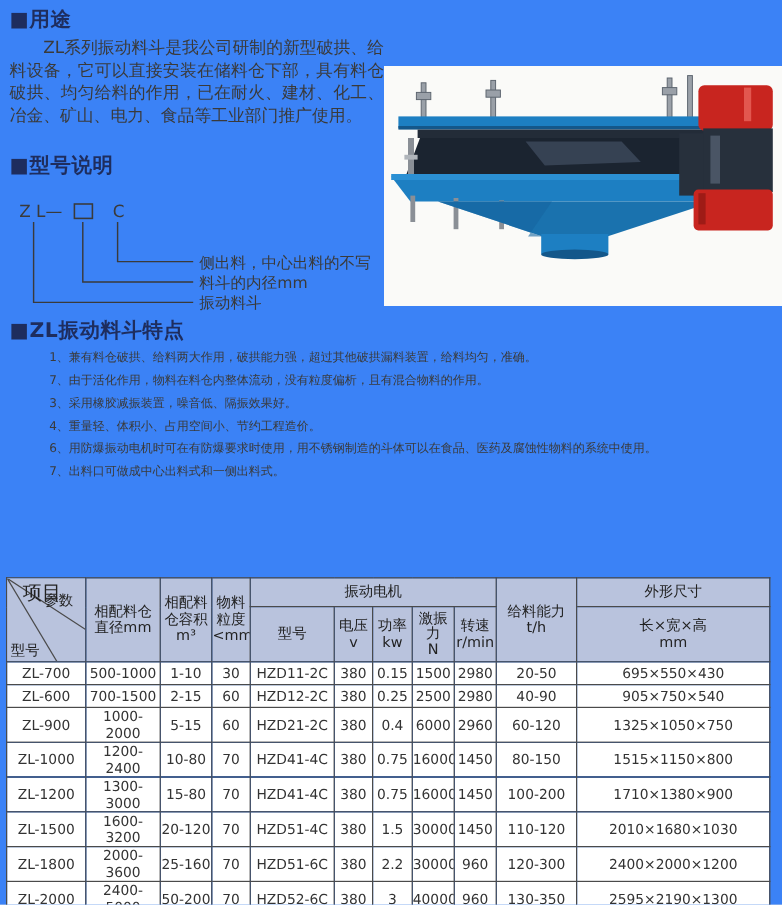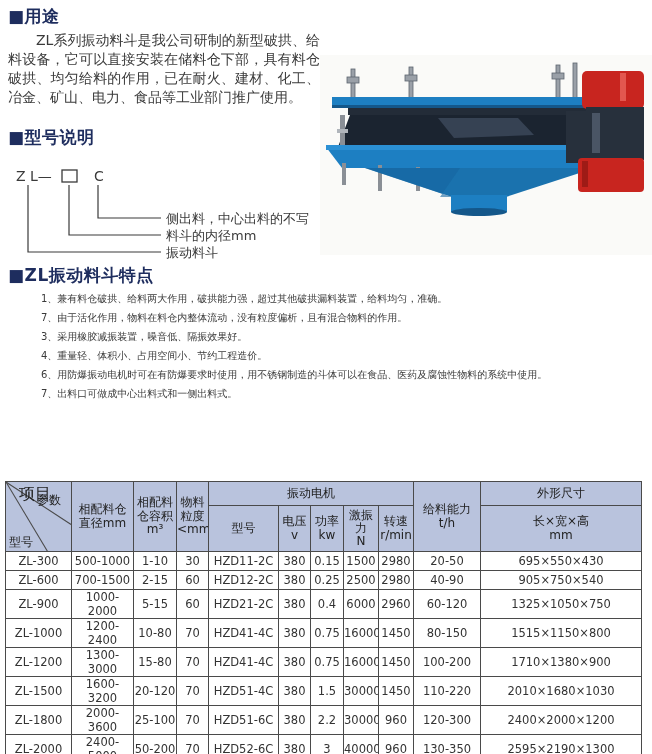--- a/index.html
+++ b/index.html
@@ -2,21 +2,21 @@
 <html lang="zh"><head>
 <meta charset="utf-8">
 <style>
   * { margin: 0; padding: 0; box-sizing: border-box; }
   html, body { background: #e8e8e6; }
   body { font-family: "DejaVu Sans", "Liberation Sans", sans-serif; }
   .page {
     position: relative;
     width: 652px; height: 754px;
     margin: 0 auto;
-    background: #ffffff;
+    background: #3b82f6;
     overflow: hidden;
     color: #333;
   }
   .sec-title {
     position: absolute; left: 8px;
     font-size: 17px; font-weight: bold;
     color: #1e2d5e;
     letter-spacing: 0.5px;
   }
   #usage-title   { top: 5px; }
@@ -215,21 +215,21 @@
         <th>激振力
 N</th>
         <th>转速
 r/min</th>
         <th>长×宽×高
 mm</th>
       </tr>
     </thead>
     <tbody>
         <tr>
-          <td>ZL-300</td>
+          <td>ZL-700</td>
           <td>500-1000</td>
           <td>1-10</td>
           <td>30</td>
           <td>HZD11-2C</td>
           <td>380</td>
           <td>0.15</td>
           <td>1500</td>
           <td>2980</td>
           <td>20-50</td>
           <td>695×550×430</td>
@@ -289,27 +289,27 @@
         <tr>
           <td>ZL-1500</td>
           <td>1600-3200</td>
           <td>20-120</td>
           <td>70</td>
           <td>HZD51-4C</td>
           <td>380</td>
           <td>1.5</td>
           <td>30000</td>
           <td>1450</td>
-          <td>110-220</td>
+          <td>110-120</td>
           <td>2010×1680×1030</td>
         </tr>
         <tr>
           <td>ZL-1800</td>
           <td>2000-3600</td>
-          <td>25-100</td>
+          <td>25-160</td>
           <td>70</td>
           <td>HZD51-6C</td>
           <td>380</td>
           <td>2.2</td>
           <td>30000</td>
           <td>960</td>
           <td>120-300</td>
           <td>2400×2000×1200</td>
         </tr>
         <tr>

